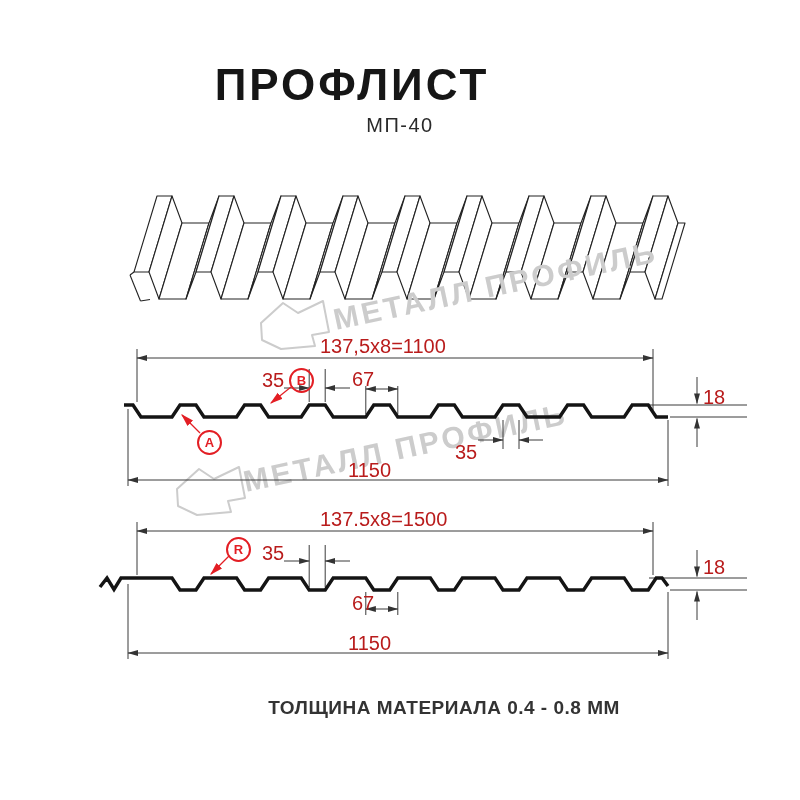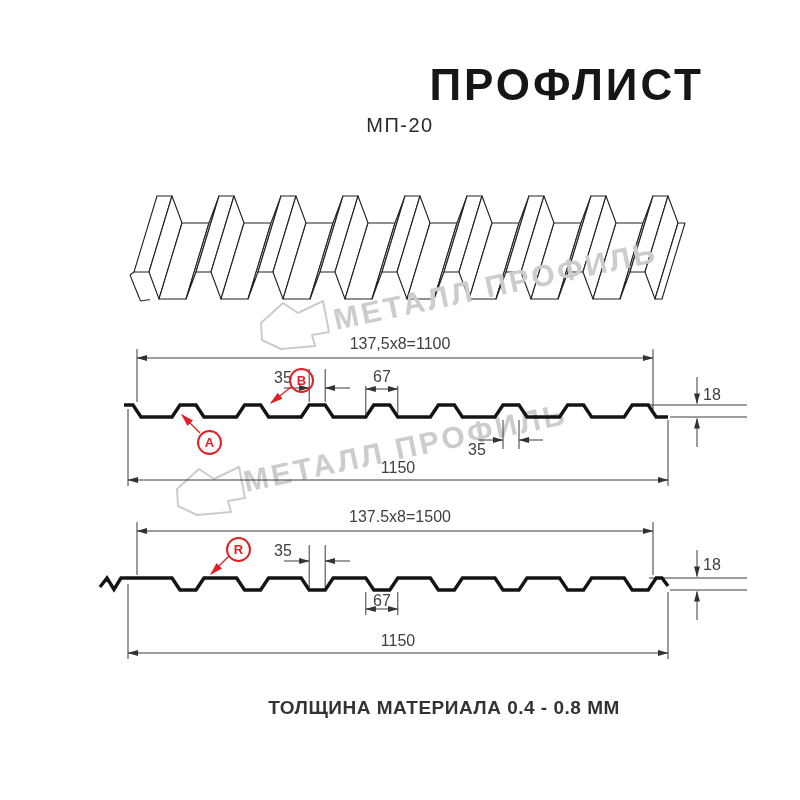--- a/index.html
+++ b/index.html
@@ -1,22 +1,22 @@
 <!DOCTYPE html>
 <html style="--annotation-red: #e31e24; --line-black: #141414; --dim-gray: #3a3a3a; --watermark-gray: #cccccc;"><head>
 <meta charset="utf-8">
 <style>
   html,body{margin:0;padding:0;background:#fff;}
   .stage{position:relative;width:800px;height:800px;background:#ffffff;overflow:hidden;
          font-family:"Liberation Sans",sans-serif;}
   .t{position:absolute;color:#1c1c1c;}
-  .title{width:704px;text-align:right;font-size:44px;font-weight:800;letter-spacing:3px;color:#161616;}
+  .title{width:704px;text-align:center;font-size:44px;font-weight:800;letter-spacing:3px;color:#161616;}
   .subtitle{width:800px;text-align:center;font-size:20px;font-weight:500;letter-spacing:1.5px;color:#2a2a2a;}
   .footer{width:800px;text-align:center;font-size:19px;font-weight:600;letter-spacing:0.5px;color:#333;}
-  .dl{font-size:16px;color:#404040;text-align:center;}
+  .dl{font-size:20px;color:#b91c1c;}
   .circ{position:absolute;width:21px;height:21px;border:2px solid var(--annotation-red,#e31e24);
         border-radius:50%;color:var(--annotation-red,#e31e24);font-size:13px;font-weight:bold;
         line-height:21px;text-align:center;background:transparent;}
   svg{position:absolute;left:0;top:0;}
   .e{stroke:#3a3a3a;stroke-width:1;}
   .dim{stroke:#3a3a3a;stroke-width:1;}
   .prof{stroke:#141414;stroke-width:3.4;fill:none;stroke-linejoin:miter;}
   .rl{stroke:var(--annotation-red,#e31e24);stroke-width:1.3;}
   #mR path{fill:var(--annotation-red,#e31e24);}
   .wmtext{fill:var(--watermark-gray,#cccccc);font-family:"Liberation Sans",sans-serif;
@@ -138,21 +138,21 @@
       <line class="dim" x1="697" y1="550" x2="697" y2="576.5" marker-end="url(#mA)"></line>
       <line class="dim" x1="697" y1="620" x2="697" y2="591.5" marker-end="url(#mA)"></line>
 
       <path id="prof2" class="prof" d="M100,587 L107,578 L114,589.5 L121,578 H172 L180.0,590 H196.0 L204.0,578 H236.6 L244.6,590 H260.6 L268.6,578 H301.2 L309.2,590 H325.2 L333.2,578 H365.8 L373.8,590 H389.8 L397.8,578 H430.4 L438.4,590 H454.4 L462.4,578 H495.0 L503.0,590 H519.0 L527.0,578 H559.6 L567.6,590 H583.6 L591.6,578 H624.2 L632.2,590 H648.2 L656.2,578 H662 L668,586"></path>
 
       <line class="rl" x1="229" y1="556" x2="211" y2="574" marker-end="url(#mR)"></line>
     </g>
   </svg>
 
   <div class="t title" style="top:60px;">ПРОФЛИСТ</div>
-  <div class="t subtitle" style="top:114px;">МП-20</div>
+  <div class="t subtitle" style="top:114px;">МП-40</div>
   <div class="t footer" style="top:697px;padding-left:44px;">ТОЛЩИНА МАТЕРИАЛА 0.4 - 0.8 ММ</div>
 
   <div class="t dl" style="left:320px;top:335px;width:160px;">137,5x8=1100</div>
   <div class="t dl" style="left:348px;top:459px;width:100px;">1150</div>
   <div class="t dl" style="left:262px;top:369px;width:42px;">35</div>
   <div class="t dl" style="left:352px;top:368px;width:60px;">67</div>
   <div class="t dl" style="left:455px;top:441px;width:44px;">35</div>
   <div class="t dl" style="left:703px;top:386px;">18</div>
   <div class="circ" style="left:197px;top:430px;">A</div>
   <div class="circ" style="left:289px;top:368px;">B</div>

